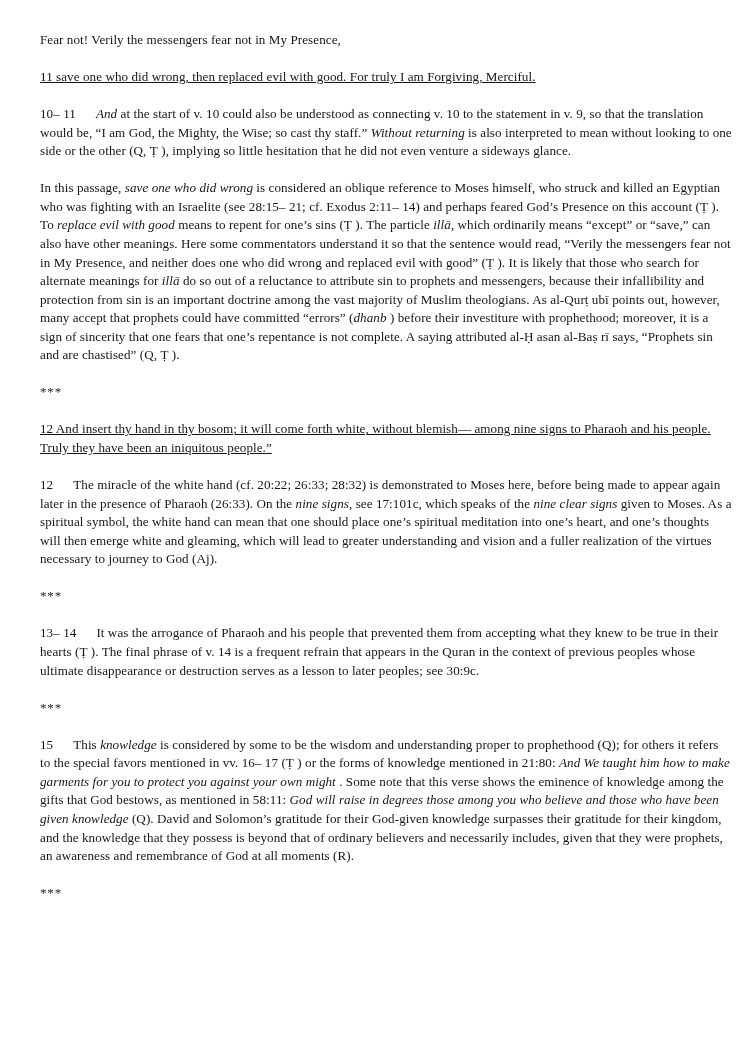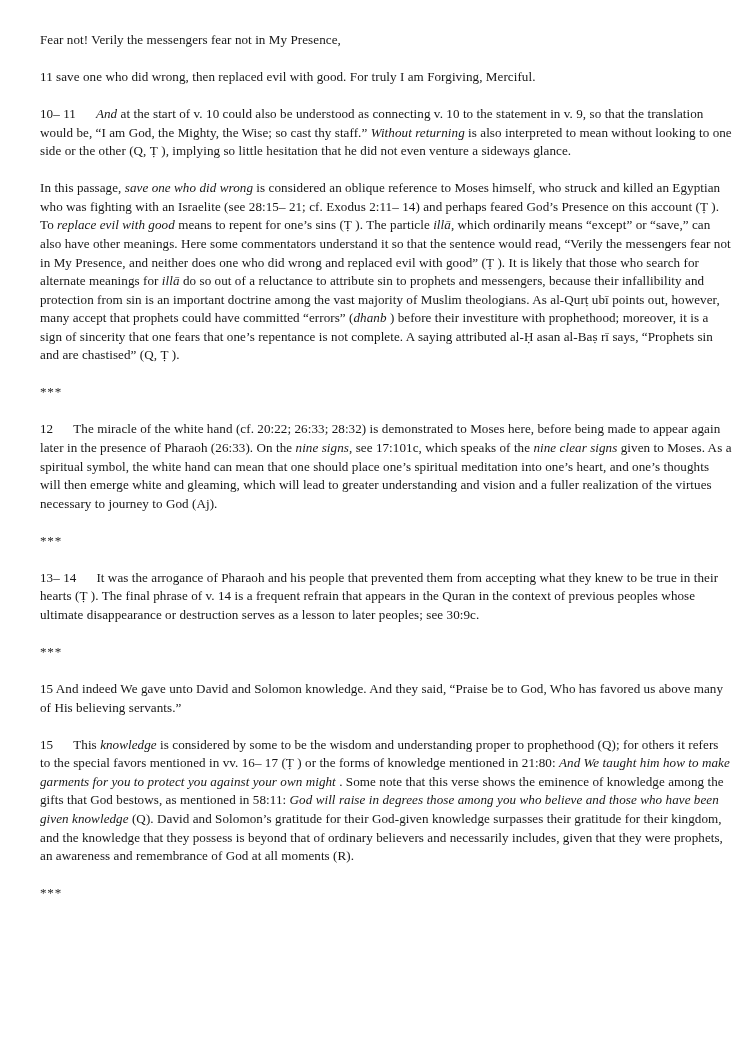--- a/index.html
+++ b/index.html
@@ -26,20 +26,21 @@
     font-size: 13.1px;
     line-height: 18.6px;
     text-align: left;
     margin: 0;
     color: #161616;
     letter-spacing: 0.005em;
   }
   
   .verse {
     margin-bottom: 18.4px;
+    text-decoration: underline;
   }
   
   .commentary {
     margin-bottom: 18.4px;
   }
   
   .continued {
     margin-bottom: 18.4px;
   }
   
@@ -69,30 +70,30 @@
   <p class="block continued"><span>Fear not! Verily the messengers fear not in My Presence,</span></p>
 
   <p class="block verse"><span>11 save one who did wrong, then replaced evil with good. For truly I am Forgiving, Merciful.</span></p>
 
   <p class="block commentary"><span>10– 11</span><span class="tabgap"></span><i>And</i><span> at the start of v. 10 could also be understood as connecting v. 10 to the statement in v. 9, so that the translation would be, “I am God, the Mighty, the Wise; so cast thy staff.” </span><i>Without returning</i><span> is also interpreted to mean without looking to one side or the other (Q, Ṭ ), implying so little hesitation that he did not even venture a sideways glance.</span></p>
 
   <p class="block commentary"><span>In this passage, </span><i>save one who did wrong</i><span> is considered an oblique reference to Moses himself, who struck and killed an Egyptian who was fighting with an Israelite (see 28:15– 21; cf. Exodus 2:11– 14) and perhaps feared God’s Presence on this account (Ṭ ). To </span><i>replace evil with good</i><span> means to repent for one’s sins (Ṭ ). The particle </span><i>illā</i><span>, which ordinarily means “except” or “save,” can also have other meanings. Here some commentators understand it so that the sentence would read, “Verily the messengers fear not in My Presence, and neither does one who did wrong and replaced evil with good” (Ṭ ). It is likely that those who search for alternate meanings for </span><i>illā</i><span> do so out of a reluctance to attribute sin to prophets and messengers, because their infallibility and protection from sin is an important doctrine among the vast majority of Muslim theologians. As al-Qurṭ ubī points out, however, many accept that prophets could have committed “errors” (</span><i>dhanb </i><span>) before their investiture with prophethood; moreover, it is a sign of sincerity that one fears that one’s repentance is not complete. A saying attributed al-Ḥ asan al-Baṣ rī says, “Prophets sin and are chastised” (Q, Ṭ ).</span></p>
 
   <p class="divider">***</p>
 
+  <p class="block verse"><span>12 And insert thy hand in thy bosom; it will come forth white, without blemish— among nine signs to Pharaoh and his people. Truly they have been an iniquitous people.”</span></p>
 
   <p class="block commentary"><span>12</span><span class="tabgap"></span><span>The miracle of the white hand (cf. 20:22; 26:33; 28:32) is demonstrated to Moses here, before being made to appear again later in the presence of Pharaoh (26:33). On the </span><i>nine signs</i><span>, see 17:101c, which speaks of the </span><i>nine clear signs</i><span> given to Moses. As a spiritual symbol, the white hand can mean that one should place one’s spiritual meditation into one’s heart, and one’s thoughts will then emerge white and gleaming, which will lead to greater understanding and vision and a fuller realization of the virtues necessary to journey to God (Aj).</span></p>
 
   <p class="divider">***</p>
 
 
 
   <p class="block commentary"><span>13– 14</span><span class="tabgap"></span><span>It was the arrogance of Pharaoh and his people that prevented them from accepting what they knew to be true in their hearts (Ṭ ). The final phrase of v. 14 is a frequent refrain that appears in the Quran in the context of previous peoples whose ultimate disappearance or destruction serves as a lesson to later peoples; see 30:9c.</span></p>
 
   <p class="divider">***</p>
 
-  <p class="block verse"><span>15 And indeed We gave unto David and Solomon knowledge. And they said, “Praise be to God, Who has favored us above many of His believing servants.”</span></p>
 
   <p class="block commentary"><span>15</span><span class="tabgap"></span><span>This </span><i>knowledge</i><span> is considered by some to be the wisdom and understanding proper to prophethood (Q); for others it refers to the special favors mentioned in vv. 16– 17 (Ṭ ) or the forms of knowledge mentioned in 21:80: </span><i>And We taught him how to make garments for you to protect you against your own might </i><span>. Some note that this verse shows the eminence of knowledge among the gifts that God bestows, as mentioned in 58:11: </span><i>God will raise in degrees those among you who believe and those who have been given knowledge</i><span> (Q). David and Solomon’s gratitude for their God-given knowledge surpasses their gratitude for their kingdom, and the knowledge that they possess is beyond that of ordinary believers and necessarily includes, given that they were prophets, an awareness and remembrance of God at all moments (R).</span></p>
 
   <p class="divider">***</p>
 
 </div>
 
 </body></html>

